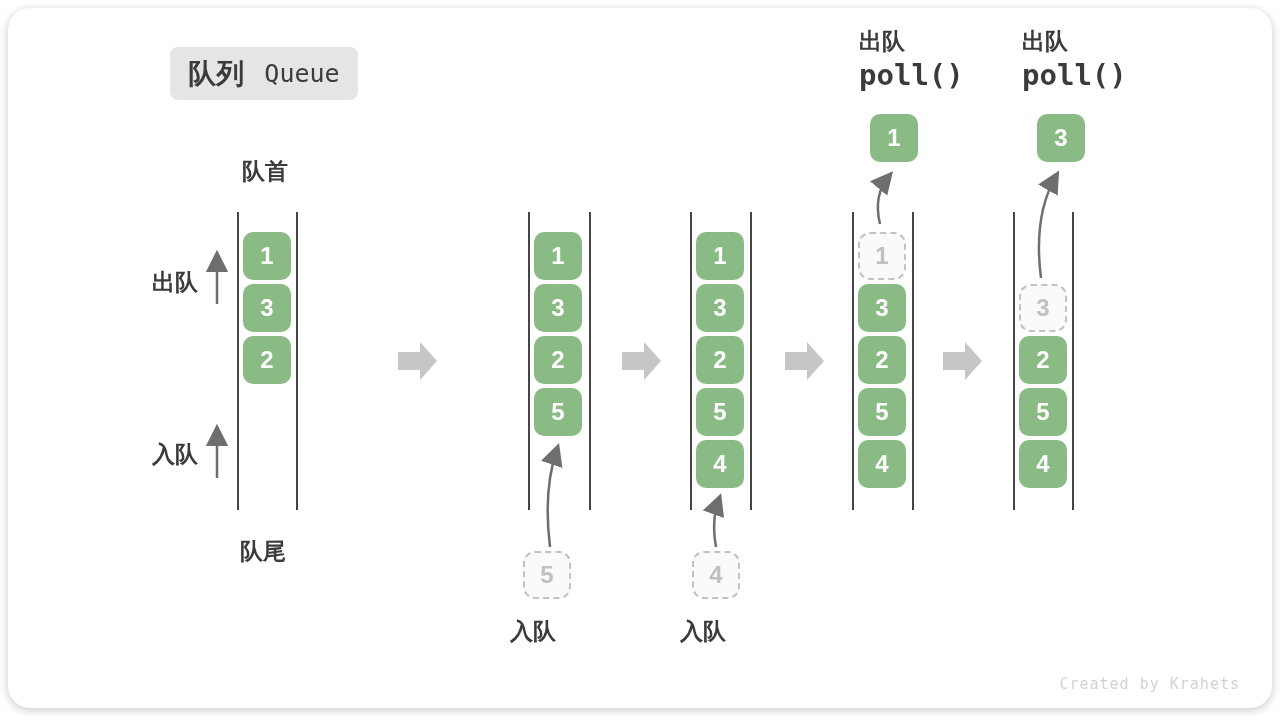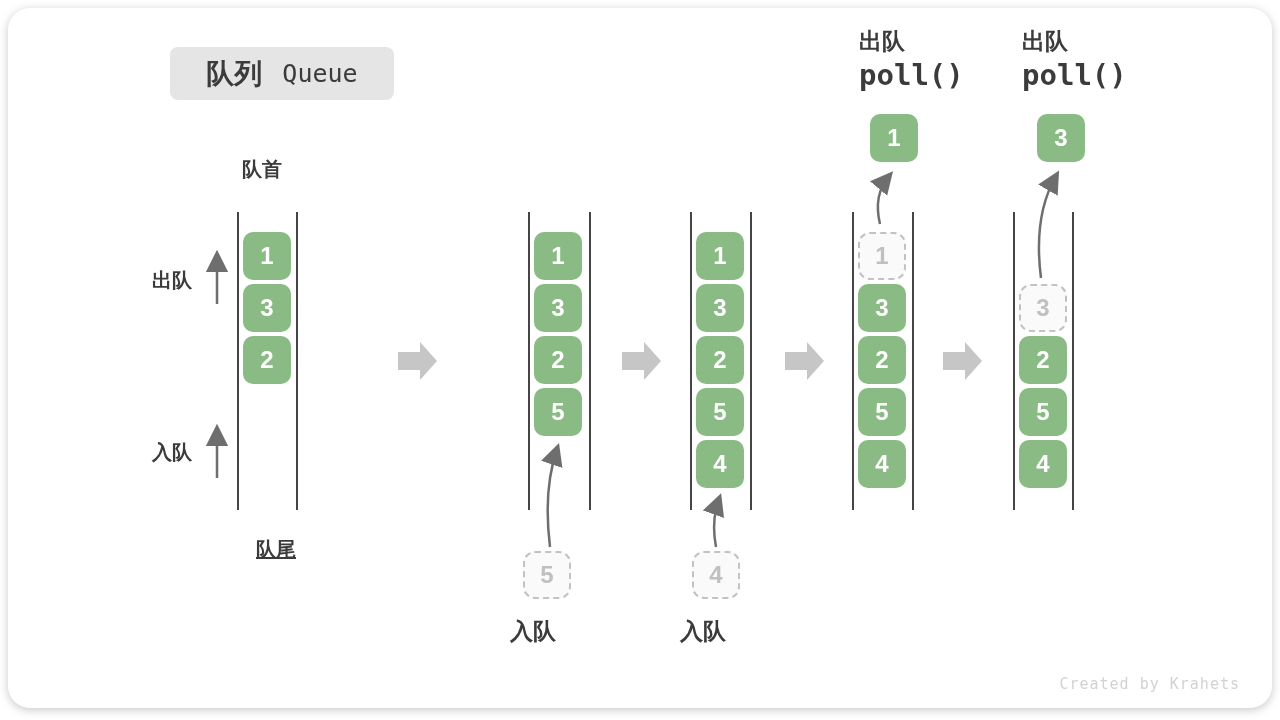--- a/index.html
+++ b/index.html
@@ -2,26 +2,26 @@
 <html><head>
 <meta charset="utf-8">
 <style>
   html,body{margin:0;padding:0;background:#ffffff;}
   #canvas{position:relative;width:1280px;height:720px;background:#ffffff;overflow:hidden;
           font-family:"Liberation Sans",sans-serif;}
   #card{position:absolute;left:8px;top:8px;width:1264px;height:700px;background:#ffffff;
         border-radius:22px;box-shadow:0 2px 10px rgba(0,0,0,0.22);}
   #overlay{position:absolute;left:0;top:0;width:1280px;height:720px;}
 
-  .title-badge{position:absolute;left:170px;top:47px;width:224px;height:53px;background:#e5e5e5;
+  .title-badge{position:absolute;left:170px;top:47px;width:188px;height:53px;background:#e5e5e5;
         border-radius:8px;display:flex;align-items:center;justify-content:center;gap:20px;}
   .title-badge .cn{font-size:28px;font-weight:700;color:#3b3b3b;}
   .title-badge .en{font-size:25px;font-weight:500;color:#3b3b3b;font-family:"DejaVu Sans Mono",monospace;}
 
-  .cn-label{position:absolute;font-size:20px;font-weight:700;color:#3b3b3b;white-space:nowrap;}
+  .cn-label{position:absolute;font-size:23px;font-weight:700;color:#3b3b3b;white-space:nowrap;}
 
   .box{position:absolute;width:48px;height:48px;border-radius:10px;background:#8abb85;color:#ffffff;
        font-size:24px;font-weight:700;display:flex;align-items:center;justify-content:center;z-index:2;}
   .box.ghost{background:#fafafa;border:2px dashed #c2c2c2;color:#c0c0c0;font-weight:600;
        border-radius:12px;box-sizing:border-box;}
 
   .op{position:absolute;color:#3b3b3b;z-index:2;}
   .op .cn{font-size:23px;font-weight:700;line-height:34px;}
   .op .code{font-family:"DejaVu Sans Mono",monospace;font-size:29px;font-weight:600;line-height:34px;}
   .op .arg{color:#4ea24e;font-weight:700;}
@@ -72,21 +72,21 @@
       <polygon points="943,352 965,352 965,342 982,361 965,380 965,370 943,370"></polygon>
     </g>
   </svg>
 
   <div class="title-badge">
     <span class="cn">队列</span>
     <span class="en">Queue</span>
   </div>
 
   <div class="cn-label" style="left:242px;top:156px;">队首</div>
-  <div class="cn-label" style="left:256px;top:536px;text-decoration:underline;">队尾</div>
+  <div class="cn-label" style="left:240px;top:536px;">队尾</div>
   <div class="cn-label" style="left:152px;top:267px;">出队</div>
   <div class="cn-label" style="left:152px;top:439px;">入队</div>
 
   <div class="box" style="left:243px;top:232px;">1</div>
   <div class="box" style="left:243px;top:284px;">3</div>
   <div class="box" style="left:243px;top:336px;">2</div>
 
   <div class="box" style="left:534px;top:232px;">1</div>
   <div class="box" style="left:534px;top:284px;">3</div>
   <div class="box" style="left:534px;top:336px;">2</div>

